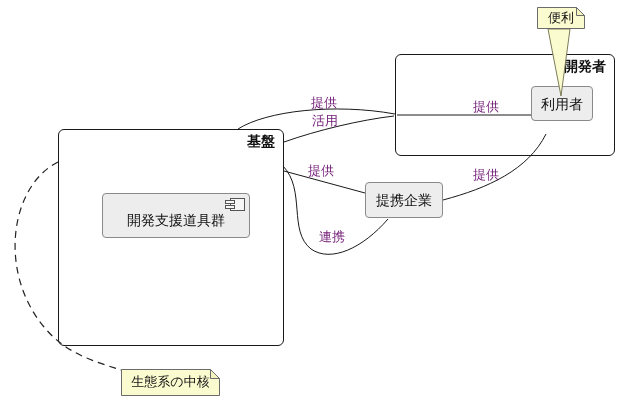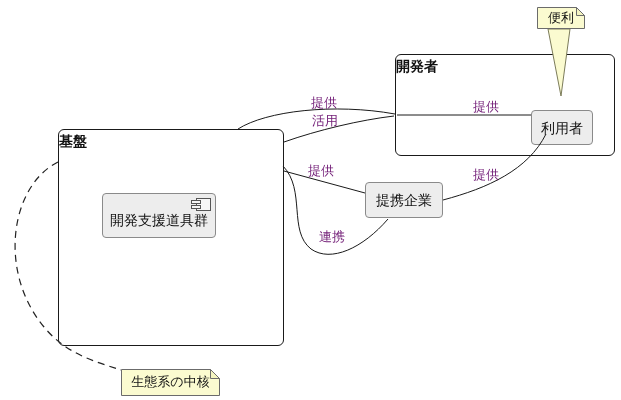--- a/index.html
+++ b/index.html
@@ -6,22 +6,22 @@
   .canvas {
     position:relative; width:621px; height:400px; background:#ffffff;
     font-family:"Liberation Sans","DejaVu Sans",sans-serif;
     color:#111; overflow:hidden;
   }
   .cluster {
     position:absolute; box-sizing:border-box;
     background:#ffffff; border:1.4px solid #1a1a1a; border-radius:6px;
   }
   .cluster-title {
-    position:absolute; left:0; right:16px; top:4px;
-    text-align:left; font-weight:bold; font-size:14px; line-height:15px;
+    position:absolute; left:0; right:8px; top:4px;
+    text-align:right; font-weight:bold; font-size:14px; line-height:15px;
   }
   .gnode {
     position:absolute; box-sizing:border-box;
     background:#ededed; border:1px solid #8a8a8a; border-radius:4px;
     display:flex; align-items:center; justify-content:center;
     font-size:14px; line-height:16px; color:#111;
   }
   .comp { padding-top:9px; }
   .comp-icon { position:absolute; top:4px; right:4px; }
   .edges { position:absolute; left:0; top:0; pointer-events:none; }
@@ -37,35 +37,35 @@
   .note span { position:relative; padding-bottom:1px; }
 </style>
 </head>
 <body>
 
 <div class="canvas">
 
   <div class="cluster" style="left:58px; top:129px; width:226px; height:217px;">
     <div class="cluster-title">基盤</div>
 
-    <div class="gnode comp" style="left:43px; top:63px; width:114px; height:45px;">
+    <div class="gnode comp" style="left:43px; top:63px; width:148px; height:45px;">
       <svg class="comp-icon" width="20" height="13" viewBox="0 0 20 13">
         <rect x="5.5" y="0.5" width="14" height="12" fill="#f7f7f7" stroke="#555"></rect>
         <rect x="0.5" y="2.5" width="9" height="3" fill="#f7f7f7" stroke="#555"></rect>
         <rect x="0.5" y="7.5" width="9" height="3" fill="#f7f7f7" stroke="#555"></rect>
       </svg>
       <span>開発支援道具群</span>
     </div>
 
   </div>
 
   <div class="cluster" style="left:395px; top:54px; width:220px; height:102px;">
     <div class="cluster-title">開発者</div>
 
-    <div class="gnode" style="left:135px; top:55px; width:62px; height:35px;">
+    <div class="gnode" style="left:135px; top:31px; width:62px; height:35px;">
       <span>利用者</span>
     </div>
   </div>
 
   <div class="gnode" style="left:365px; top:182px; width:78px; height:36px;">
     <span>提携企業</span>
   </div>
 
   <svg class="edges" width="621" height="400" viewBox="0 0 621 400">
 

